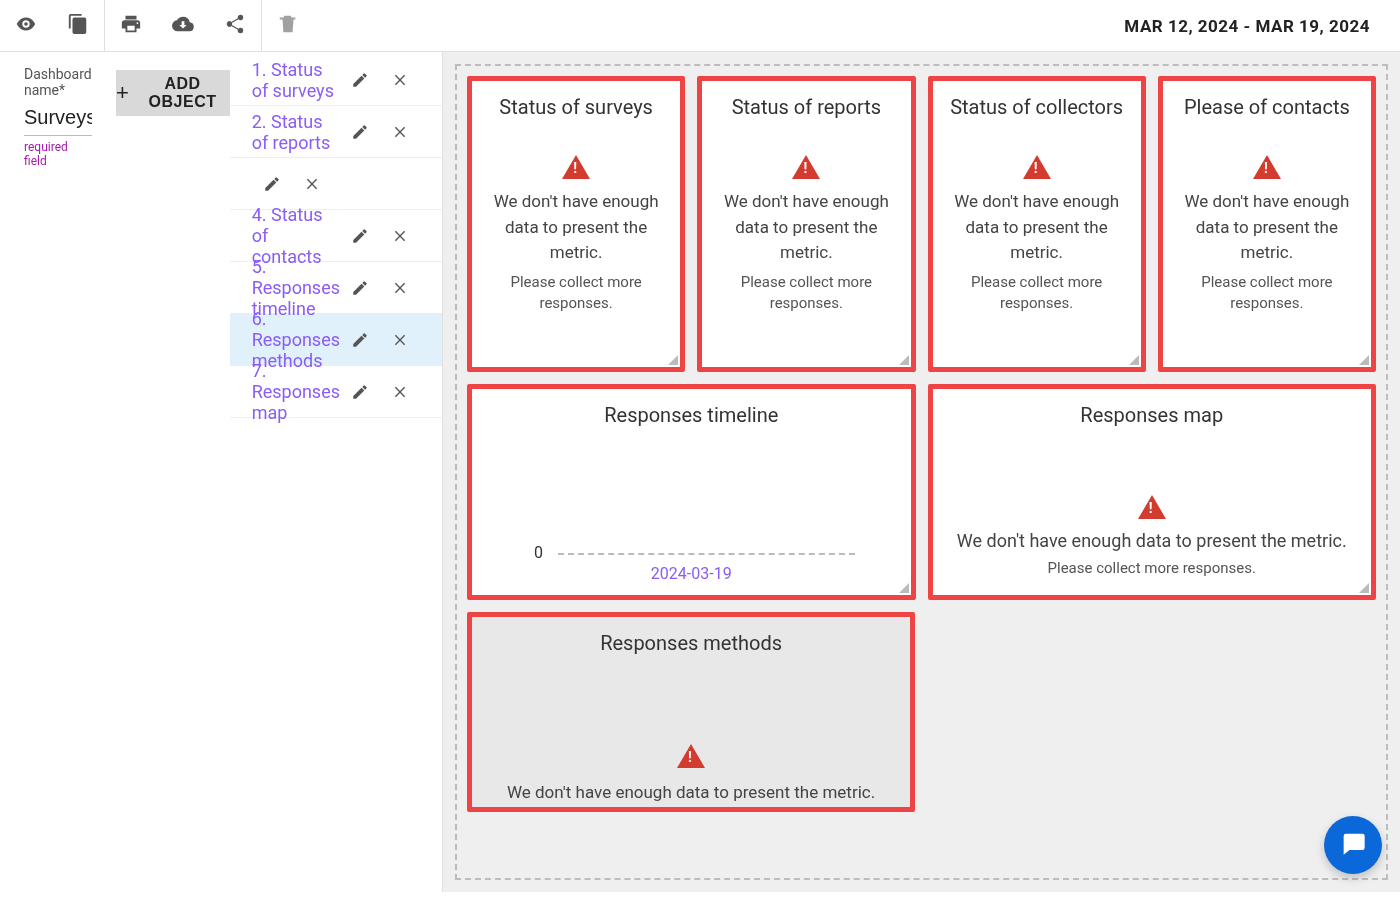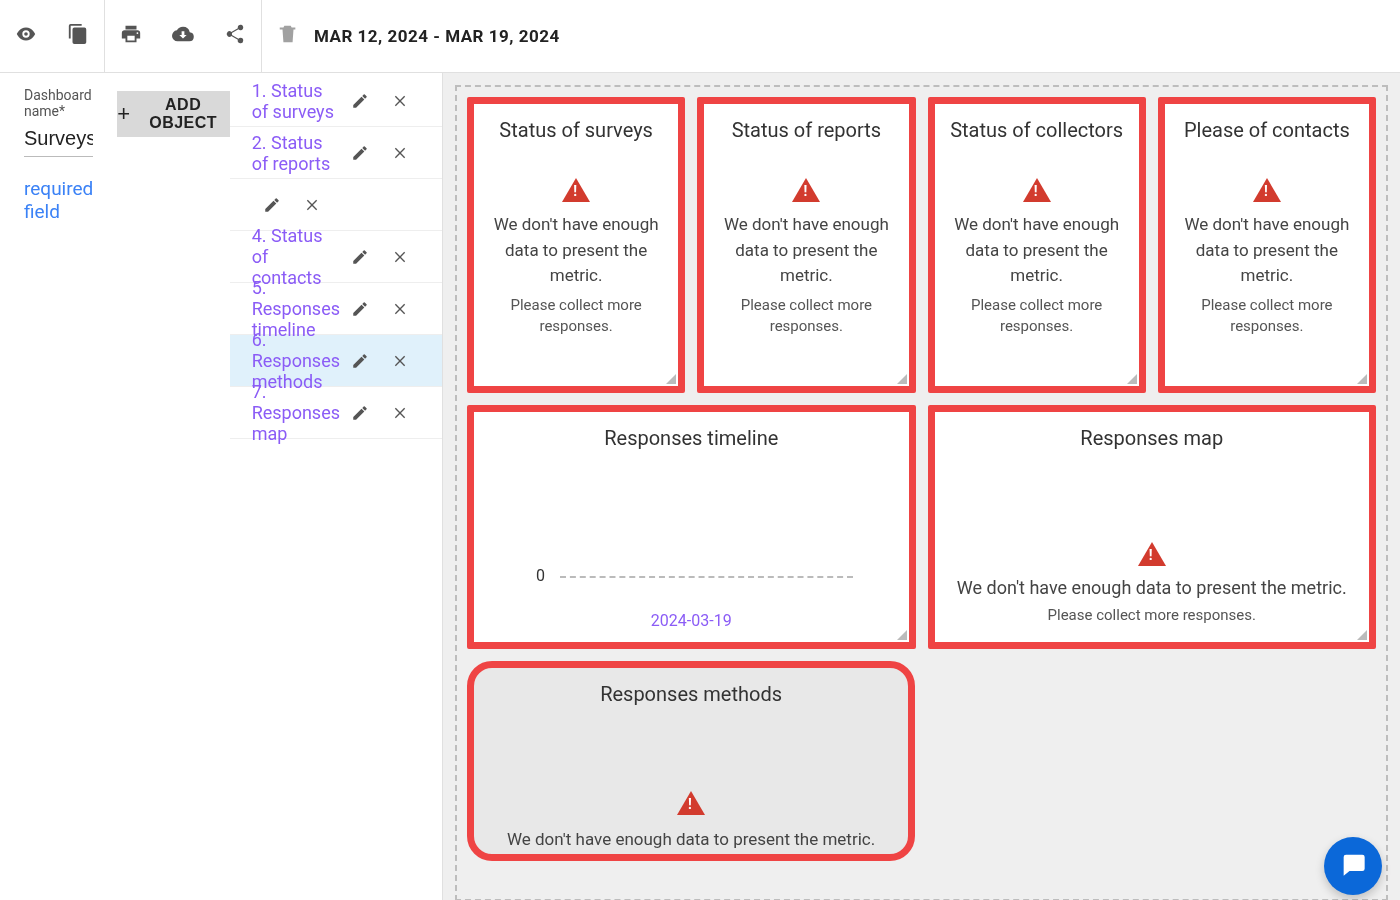--- a/index.html
+++ b/index.html
@@ -5,24 +5,25 @@
   * { box-sizing: border-box; margin: 0; padding: 0; }
   body {
     font-family: -apple-system, BlinkMacSystemFont, "Segoe UI", Roboto, "Helvetica Neue", Arial, sans-serif;
     background: #fff;
     color: #333;
     width: 1400px;
     height: 900px;
     overflow: hidden;
   }
   .topbar {
-    height: 73px;
+    height: 52px;
     border-bottom: 1px solid #e0e0e0;
     display: flex;
     align-items: center;
+    justify-content: space-between;
     padding: 0 20px 0 0;
   }
   .topbar-left {
     display: flex;
     align-items: center;
     height: 100%;
   }
   .tool-group {
     display: flex;
     align-items: center;
@@ -69,23 +70,23 @@
     width: 100%;
     border: none;
     border-bottom: 1px solid #bbb;
     font-size: 20px;
     padding: 4px 0 6px 0;
     outline: none;
     color: #222;
     background: transparent;
   }
   .required-hint {
-    font-size: 19px;
-    color: #3b82f6;
-    margin-top: 20px;
+    font-size: 12px;
+    color: #a21caf;
+    margin-top: 4px;
   }
   .add-object-btn {
     margin-top: 18px;
     background: #d9d9d9;
     border: none;
     width: 100%;
     height: 46px;
     display: flex;
     align-items: center;
     justify-content: center;
@@ -131,21 +132,21 @@
     border: 2px dashed #bdbdbd;
     background: #efefef;
     width: 100%;
     height: 100%;
     padding: 10px;
     position: relative;
   }
   .row { display: flex; gap: 12px; margin-bottom: 12px; }
   .widget {
     background: #fff;
-    border: 7px solid #ef4444;
+    border: 5px solid #ef4444;
     border-radius: 2px;
     display: flex;
     flex-direction: column;
     align-items: center;
     position: relative;
   }
   .widget.selected-w { background: #e8e8e8; }
   .widget .resize-handle {
     position: absolute;
     right: 2px;
@@ -186,21 +187,21 @@
     line-height: 1.5;
   }
   .w-sub {
     font-size: 15px;
     color: #555;
     text-align: center;
     padding: 6px 12px 16px 12px;
     line-height: 1.4;
   }
   .small-card { flex: 1; height: 296px; }
-  .half { flex: 1; height: 244px; }
+  .half { flex: 1; height: 216px; }
   .full { width: 100%; height: 200px; }
   .timeline-body {
     flex: 1;
     width: 100%;
     position: relative;
   }
   .timeline-zero {
     position: absolute;
     left: 62px;
     top: 106px;
@@ -467,21 +468,21 @@
           <div class="map-body">
             <div class="warn-icon"></div>
             <div class="w-msg">We don't have enough data to present the metric.</div>
             <div class="w-sub">Please collect more responses.</div>
           </div>
           <div class="resize-handle"></div>
         </div>
       </div>
 
       <div class="row" style="margin-bottom:0;">
-        <div class="widget full selected-w" style="width:49.3%;border-radius:25px;">
+        <div class="widget full selected-w" style="width:49.3%;">
           <div class="w-title">Responses methods</div>
           <div style="flex:1;display:flex;flex-direction:column;align-items:center;justify-content:flex-end;width:100%;">
             <div class="warn-icon" style="margin-top:0;margin-bottom:2px;"></div>
             <div class="w-msg" style="padding-bottom:2px;">We don't have enough data to present the metric.</div>
           </div>
         </div>
       </div>
 
     </div>
 

